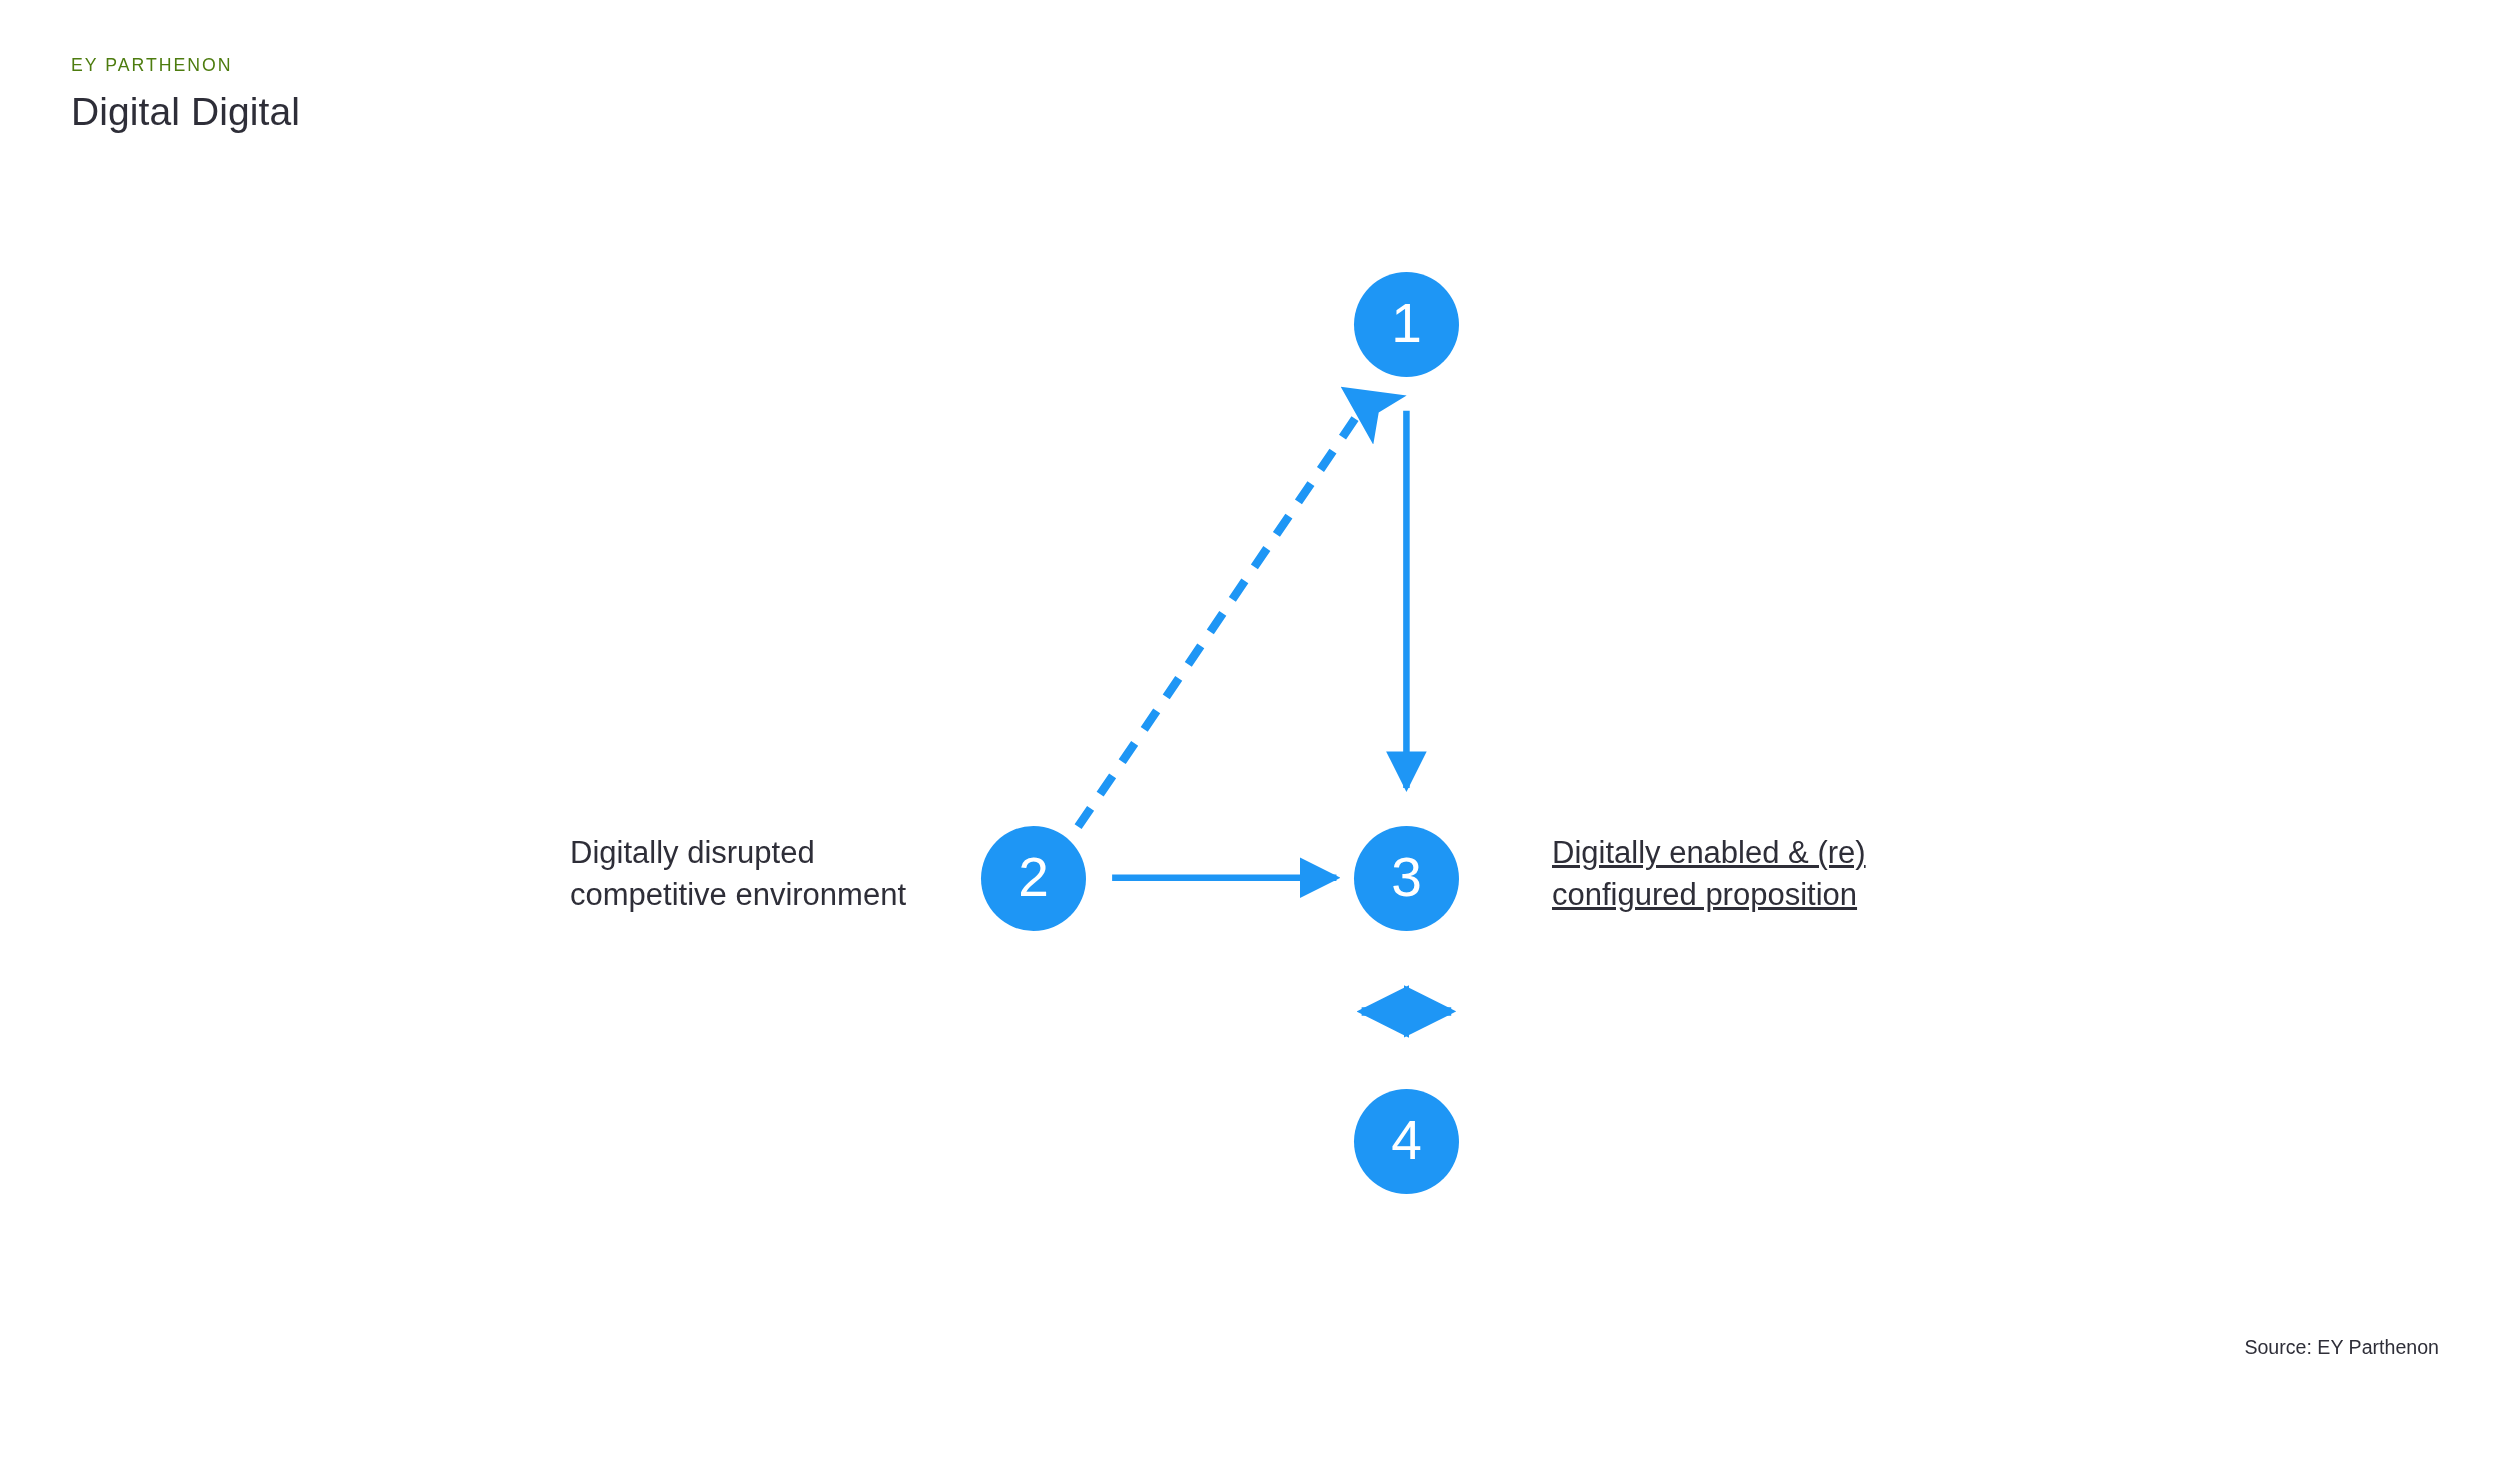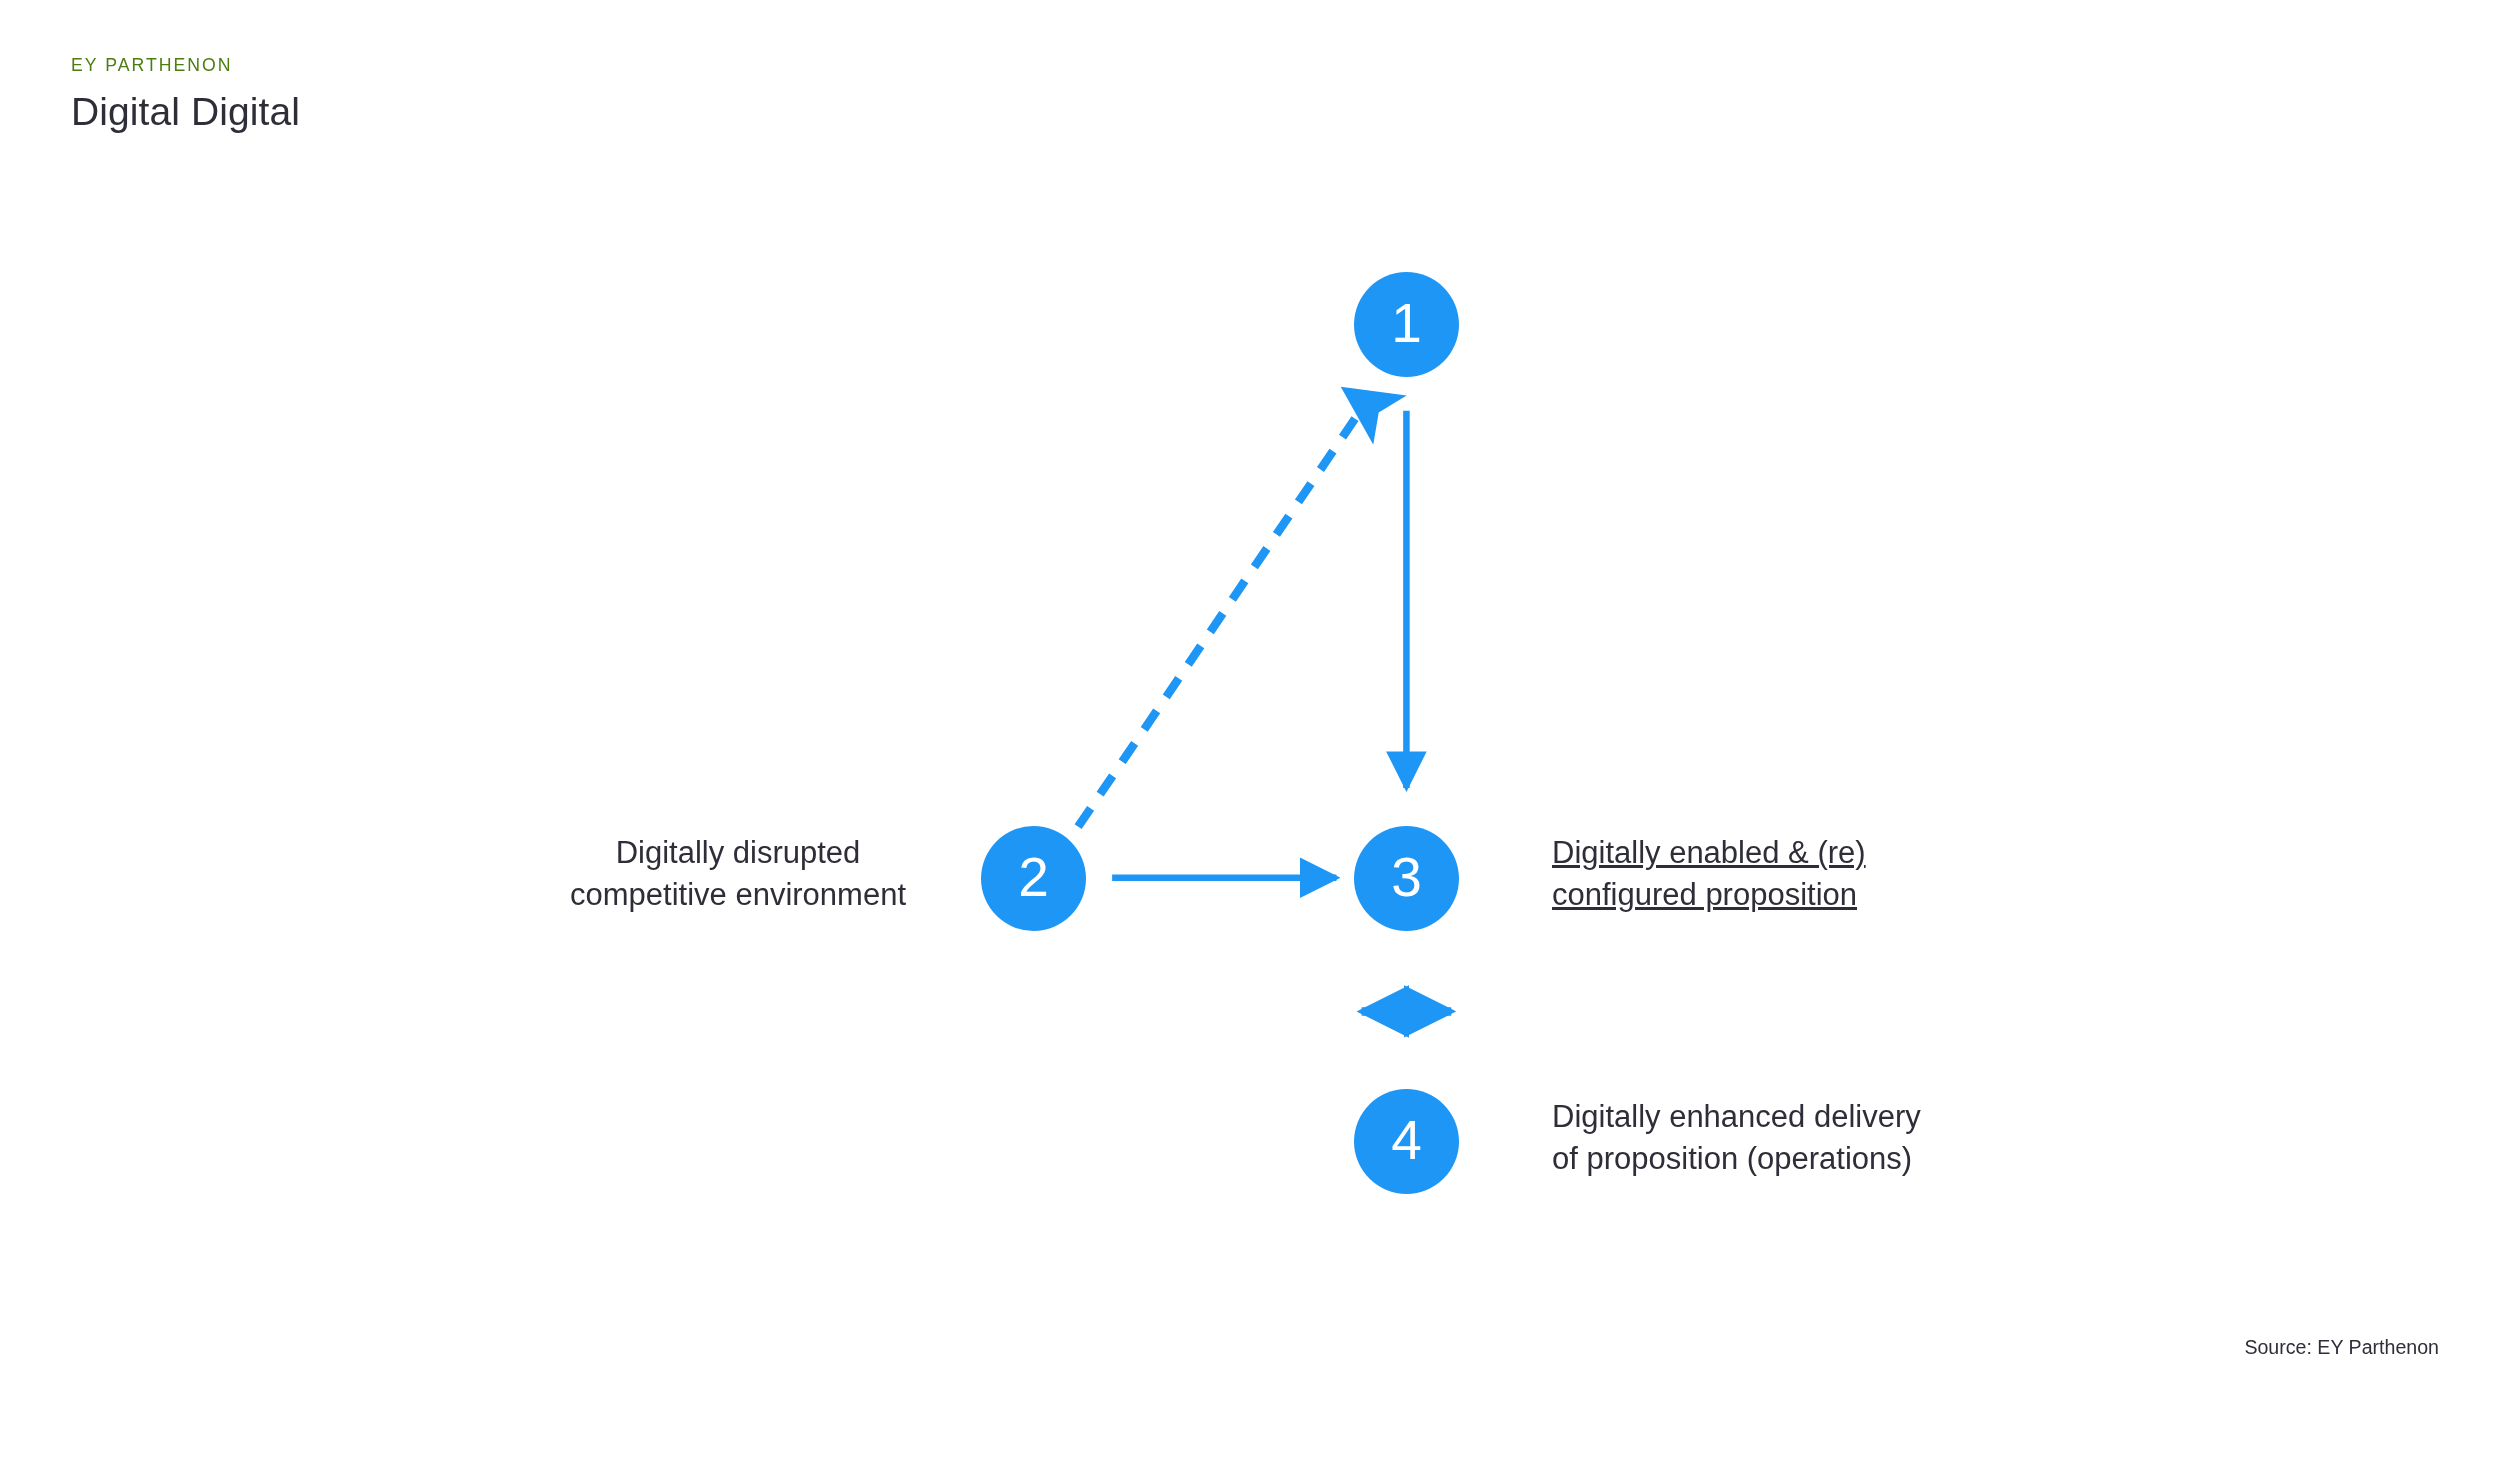--- a/index.html
+++ b/index.html
@@ -85,21 +85,21 @@
   
   .node-label {
     position: absolute;
     font-size: 31px;
     line-height: 1.34;
     color: #2e2e38;
     font-weight: 400;
     white-space: pre-line;
   }
   .node-label.right { text-align: left; }
-  .node-label.left  { text-align: center; }
+  .node-label.left  { text-align: left; }
 
   #label-1 { left: 1552px; top: 278px; }
   #label-2 { right: 1606px; top: 832px; }
   #label-3 { left: 1552px; top: 832px; text-decoration: underline; }
   #label-4 { left: 1552px; top: 1096px; }
 
   
   #source-note {
     position: absolute;
     right: 73px;
@@ -154,19 +154,17 @@
 
   <div class="node" id="node-3">
     <span class="node-number">3</span>
   </div>
   <div class="node-label right" id="label-3">Digitally enabled &amp; (re)
 configured proposition</div>
 
   <div class="node" id="node-4">
     <span class="node-number">4</span>
   </div>
-  <div class="node-label right" id="label-4">Digitally enhanced delivery
-of proposition (operations)</div>
 
 </div>
 
 <div id="source-note">Source: EY Parthenon</div>
 
 
 </body></html>

